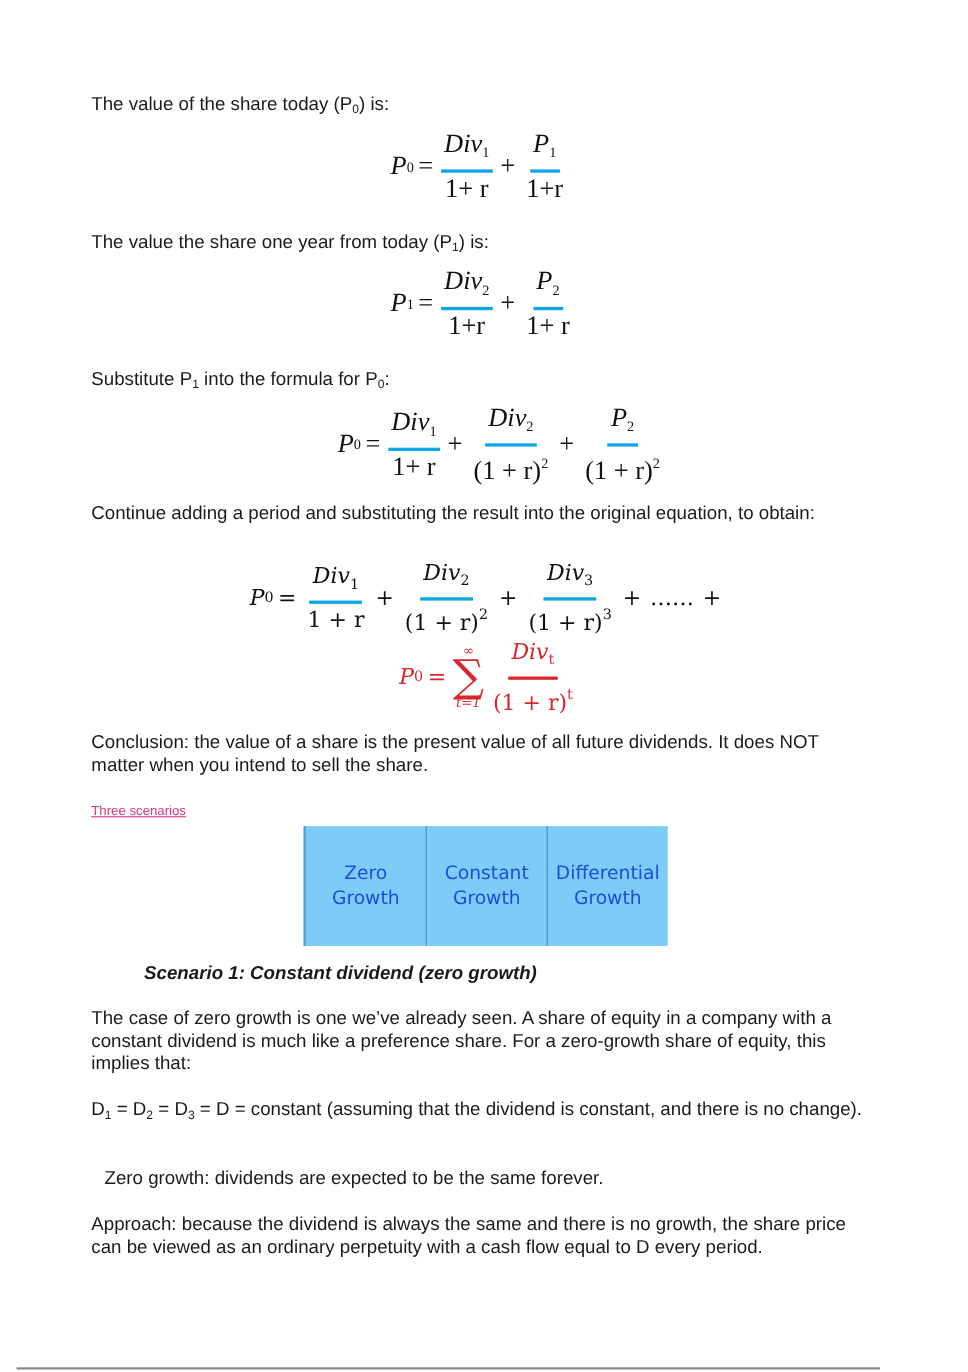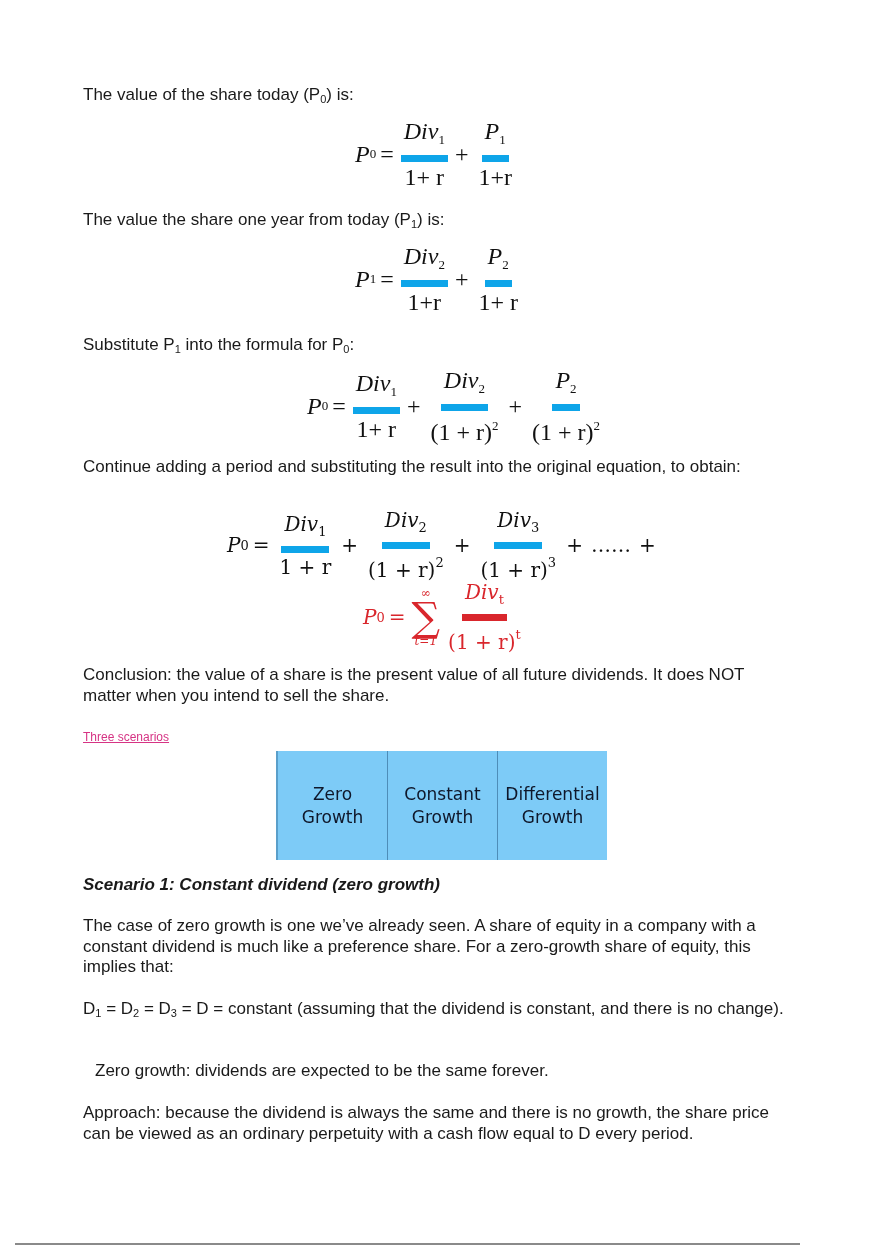--- a/index.html
+++ b/index.html
@@ -6,37 +6,37 @@
     body {
       width: 880px; height: 1247px; background: #ffffff; position: relative; overflow: hidden;
       font-family: "Liberation Sans", sans-serif; color: #1a1a1a;
     }
     .p { position: absolute; left: 83px; width: 710px; font-size: 17px; line-height: 20.5px; }
     .sub { font-size: 11px; vertical-align: -3px; }
     .u { }
     .eq { position: absolute; font-family: "Liberation Serif", serif; font-style: italic; color: #111; }
     .eq .row { display: flex; align-items: center; font-size: 24px; }
     .frac { display: inline-flex; flex-direction: column; align-items: center; margin: 0 3px; }
-    .frac .num { padding: 0 3px 2px; border-bottom: 7px solid #0ea5e9; line-height: 26px; text-align: right; }
+    .frac .num { padding: 0 3px 2px; border-bottom: 3px solid #0ea5e9; line-height: 26px; text-align: right; }
     .frac .den { padding: 2px 3px 0; line-height: 26px; font-style: normal; }
     .op { font-style: normal; margin: 0 4px; }
     .ms { font-size: 13px; vertical-align: -5px; font-style: normal; }
     .sup { font-size: 13px; vertical-align: 10px; font-style: normal; }
     .eq2 { font-family: "DejaVu Serif", serif; font-style: italic; }
     .eq2 .row { font-size: 20px; }
     .eq2 .frac .num, .eq2 .frac .den { line-height: 24px; }
     .red { color: #d9262c; }
     .red .frac .num { border-bottom-color: #d9262c; }
     .sigma { display: inline-flex; flex-direction: column; align-items: center; font-style: normal; margin: 0 2px; }
     .sigma .big { font-size: 40px; line-height: 36px; }
     .sigma .lim { font-size: 12px; line-height: 12px; font-style: italic; }
     .link { color: #d63384; text-decoration: underline; font-size: 12px; }
     .scen { position: absolute; left: 276px; top: 751px; width: 329px; height: 109px; display: flex; background: #7dcbf7; border-left: 2px solid #5a9fca; }
     .scen .cell { flex: 1; display: flex; align-items: center; justify-content: center; text-align: center;
-      font-family: "DejaVu Sans", sans-serif; font-size: 17px; line-height: 23px; color: #0f172a; border-right: 1px solid #4e8db8; }
+      font-family: "DejaVu Sans", sans-serif; font-size: 17px; line-height: 23px; color: #1d4ed8; border-right: 1px solid #4e8db8; }
     .scen .cell:last-child { border-right: none; }
     .footer-line { position: absolute; left: 15px; top: 1243px; width: 785px; height: 2px; background: #8a8a8a; }
   </style>
 </head>
 <body>
 
 <div class="p" style="top:85px;">
   <span>The value of the share today (P</span><span class="sub">0</span><span>) is:</span>
 </div>
 
@@ -161,21 +161,21 @@
     <div><span>Zero</span><br><span>Growth</span></div>
   </div>
   <div class="cell">
     <div><span>Constant</span><br><span>Growth</span></div>
   </div>
   <div class="cell">
     <div><span>Differential</span><br><span>Growth</span></div>
   </div>
 </div>
 
-<div class="p" style="top:875px; font-weight:bold; font-style:italic;">Scenario 1: Constant dividend (zero growth)</div>
+<div class="p" style="top:875px; font-weight:bold; font-style:italic;margin-left:48px;">Scenario 1: Constant dividend (zero growth)</div>
 
 <div class="p" style="top:916px;">The case of zero growth is one we’ve already seen. A share of equity in a company with a constant dividend is much like a preference share. For a zero-growth share of equity, this implies that:</div>
 
 <div class="p" style="top:999px;">
   <span>D</span><span class="sub">1</span><span> = D</span><span class="sub">2</span><span> = D</span><span class="sub">3</span><span> = D = constant (assuming that the dividend is constant, and there is no change).</span>
 </div>
 
 <div class="p" style="top:1061px;margin-left:12px;">
   <span class="u">Zero growth:</span><span> dividends are expected to be the same forever.</span>
 </div>

